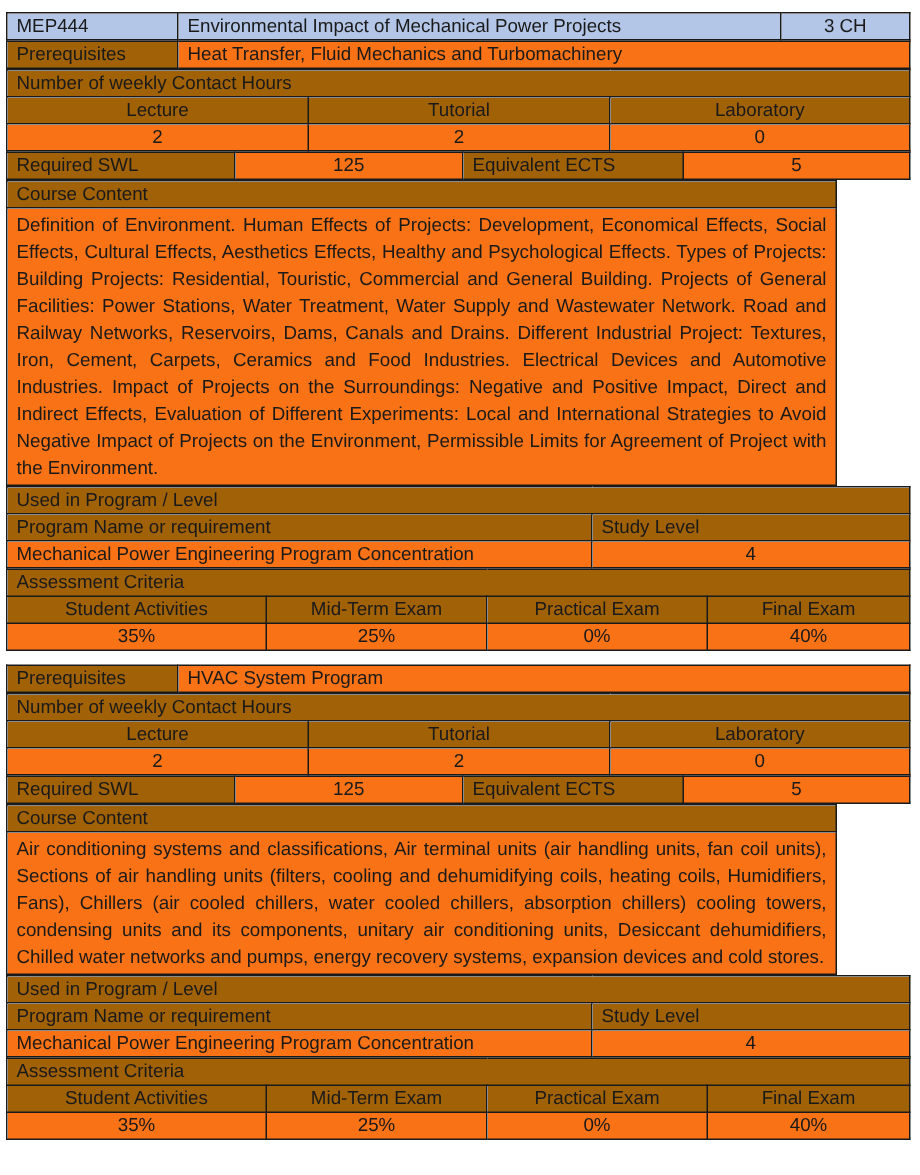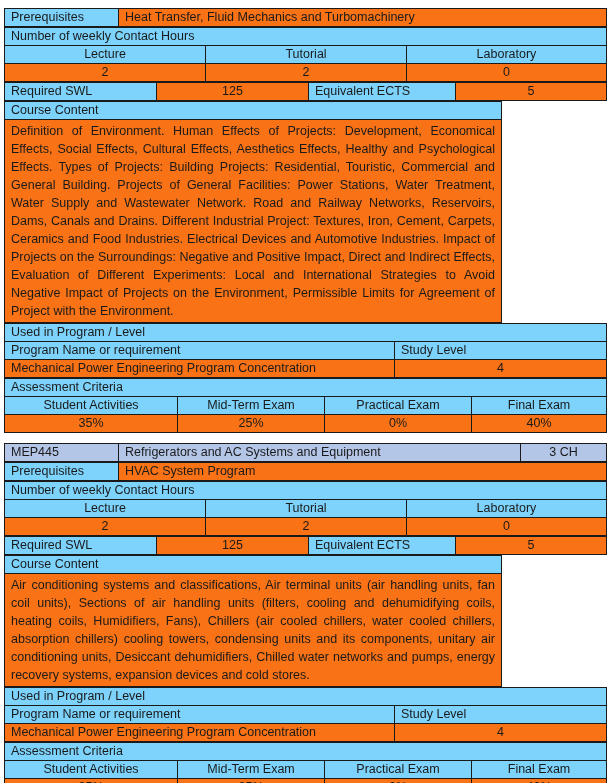--- a/index.html
+++ b/index.html
@@ -1,34 +1,48 @@
 <!DOCTYPE html>
 <html><head>
 <meta charset="utf-8">
 <style>
   html, body { margin: 0; padding: 0; background: #ffffff; }
   body { width: 613px; height: 783px; position: relative; font-family: "Liberation Sans", sans-serif; font-size: 12.5px; color: #1a1a1a; }
   .course { position: absolute; left: 4px; width: 602px; }
   .c1 { top: 8px; }
   .c2 { top: 443px; }
-  table { border-collapse: collapse; width: 498px; table-layout: fixed; }
+  table { border-collapse: collapse; width: 554px; table-layout: fixed; }
   td { border: 1px solid #1a1a1a; padding: 0 6px; height: 17px; line-height: 17px; white-space: nowrap; overflow: hidden; }
   .blue { background: #b4c6e7; }
-  .green { background: #7dd3fc; }
+  .green { background: #a16207; }
   .white { background: #f97316; }
   .center { text-align: center; }
   .content { white-space: normal; text-align: justify; text-align-last: left; line-height: 18px; padding: 2px 6px; height: auto; }
 </style>
 </head>
 <body>
 
 <div class="course c1">
   <table>
     <colgroup>
         <col style="width:114px">
+        <col style="width:402px">
+        <col style="width:86px">
+      </colgroup>
+    <tbody>
+        <tr>
+      <td class="blue">MEP444</td>
+      <td class="blue">Environmental Impact of Mechanical Power Projects</td>
+      <td class="blue center">3 CH</td>
+    </tr>
+  </tbody>
+    </table>
+  <table>
+    <colgroup>
+        <col style="width:114px">
         <col style="width:488px">
       </colgroup>
     <tbody>
         <tr>
       <td class="green">Prerequisites</td>
       <td class="white">Heat Transfer, Fluid Mechanics and Turbomachinery</td>
     </tr>
   </tbody>
     </table>
   <table>
@@ -122,34 +136,20 @@
       <td class="white center">40%</td>
     </tr>
   </tbody>
     </table>
 </div>
 
 <div class="course c2">
   <table>
     <colgroup>
         <col style="width:114px">
-        <col style="width:402px">
-        <col style="width:86px">
-      </colgroup>
-    <tbody>
-        <tr>
-      <td class="blue">MEP445</td>
-      <td class="blue">Refrigerators and AC Systems and Equipment</td>
-      <td class="blue center">3 CH</td>
-    </tr>
-  </tbody>
-    </table>
-  <table>
-    <colgroup>
-        <col style="width:114px">
         <col style="width:488px">
       </colgroup>
     <tbody>
         <tr>
       <td class="green">Prerequisites</td>
       <td class="white">HVAC System Program</td>
     </tr>
   </tbody>
     </table>
   <table>

